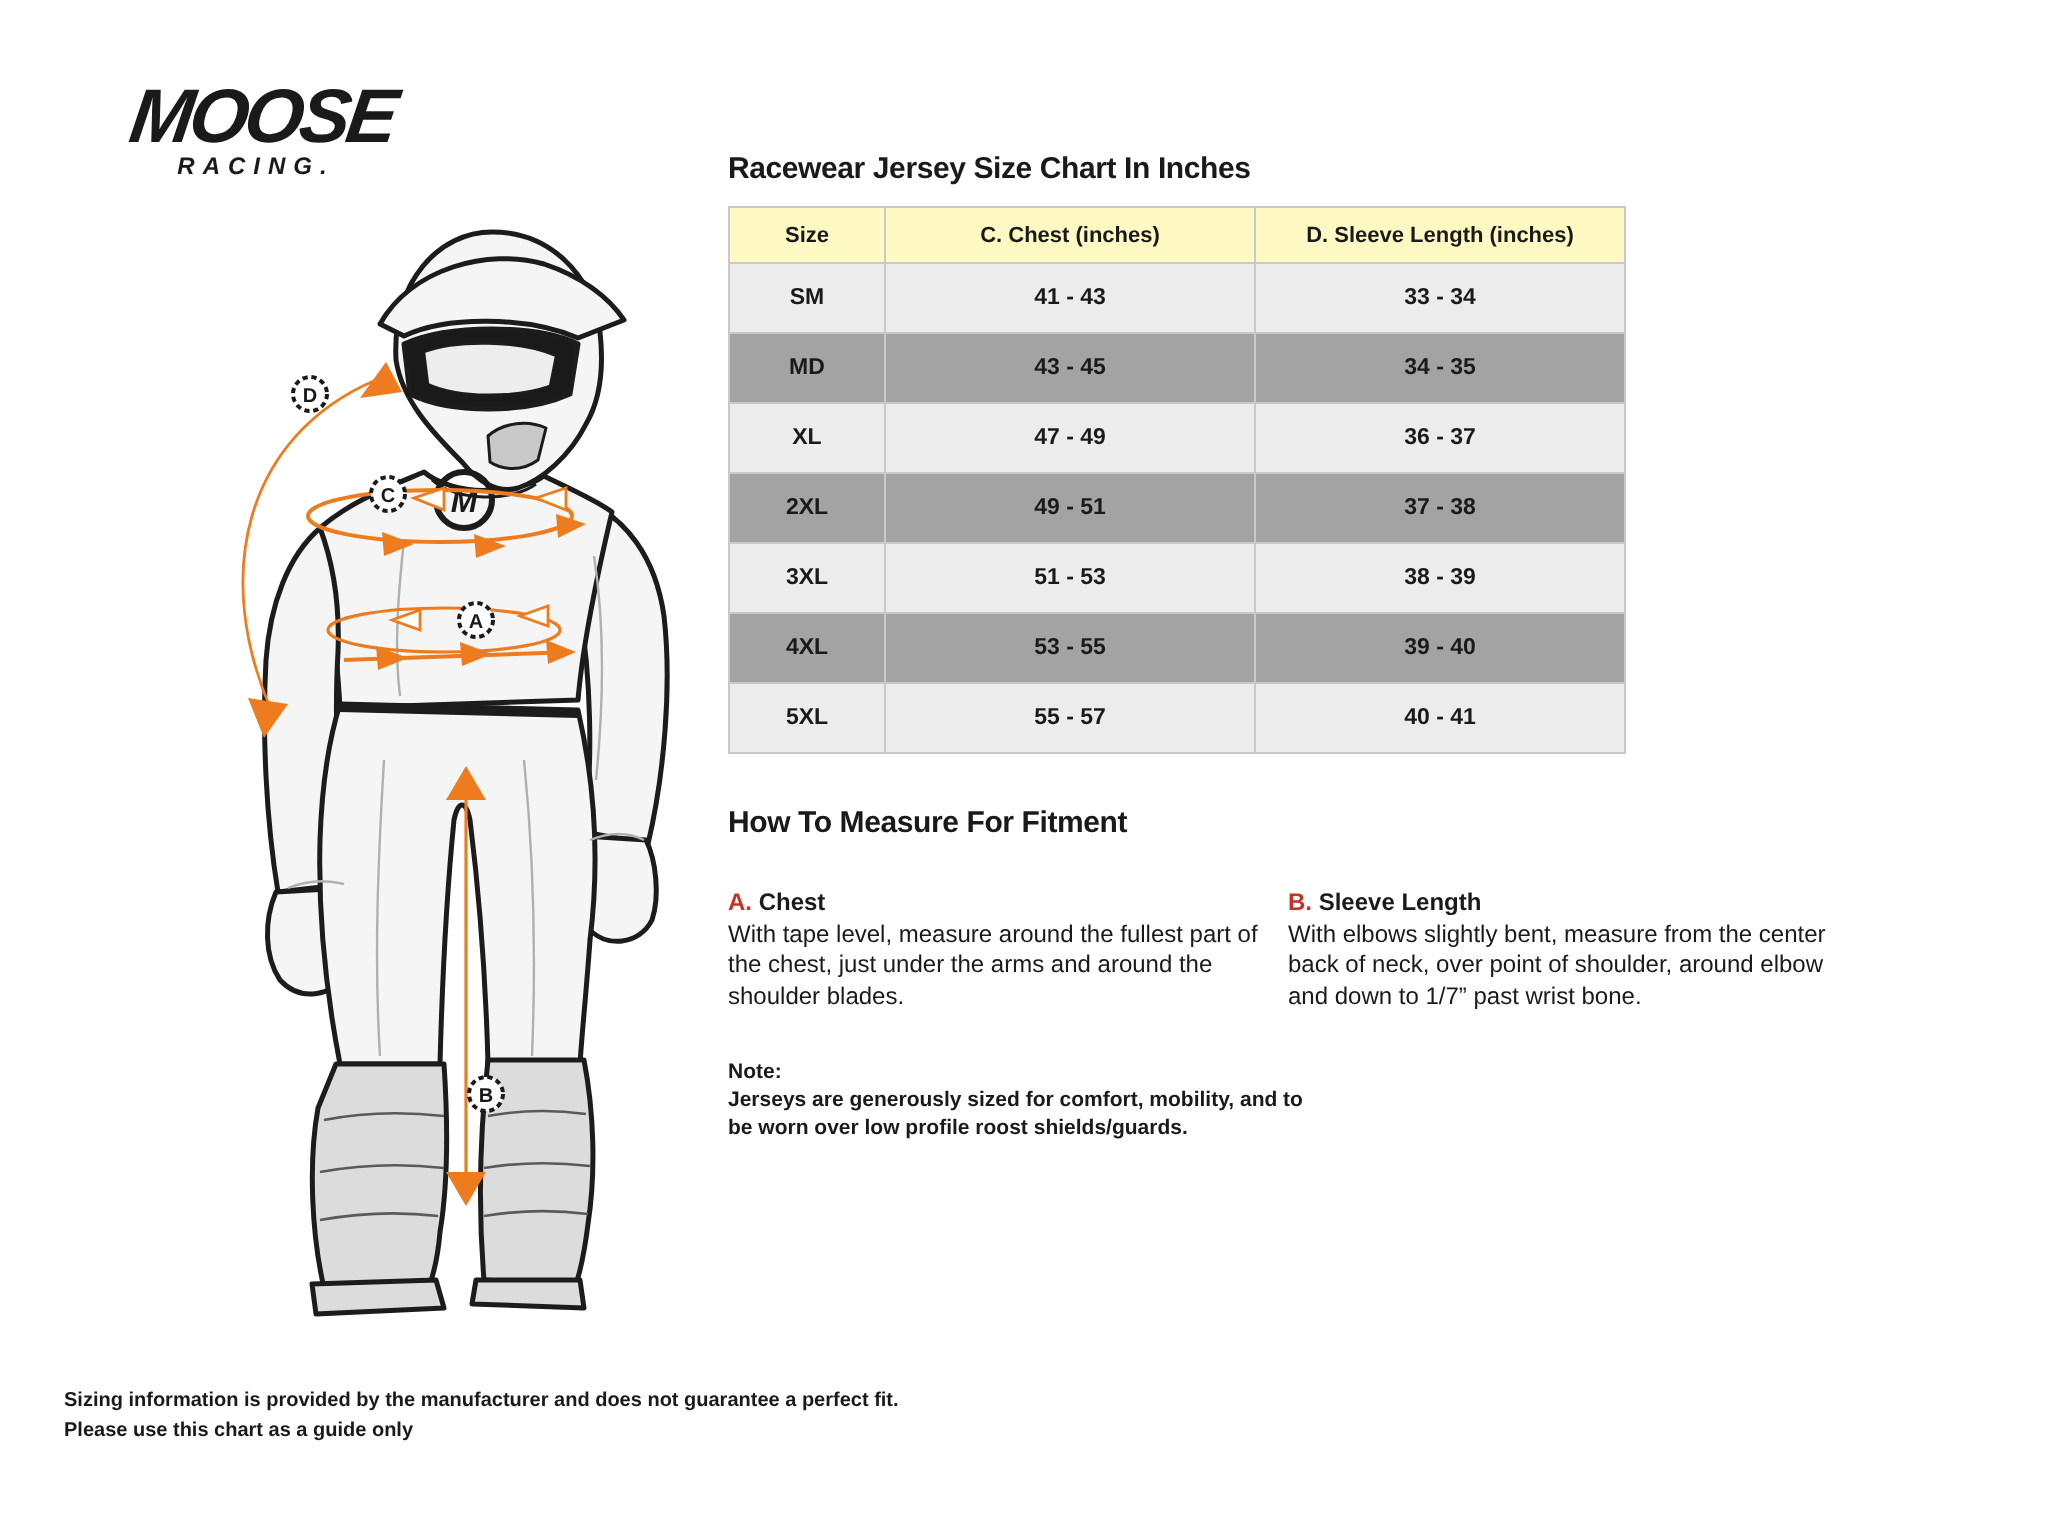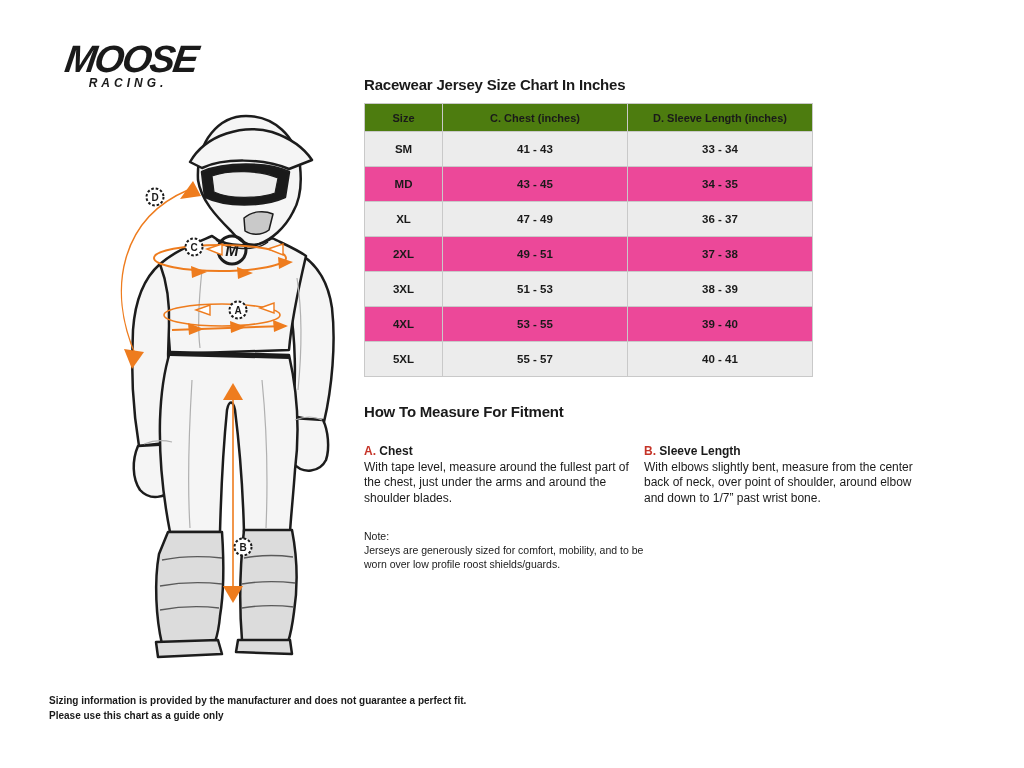--- a/index.html
+++ b/index.html
@@ -16,35 +16,35 @@
   .figure-wrap svg { width:100%; height:100%; }
 
   
   .right-col { position:absolute; left:364px; top:76px; width:606px; }
   .chart-title { font-size:15px; font-weight:bold; letter-spacing:-0.2px; margin-bottom:10px; }
 
   table.size-chart { border-collapse:collapse; width:448px; table-layout:fixed; }
   table.size-chart th, table.size-chart td {
     border:1px solid #c9c9c9; text-align:center; vertical-align:middle;
   }
-  table.size-chart th { height:28px; font-size:11px; font-weight:bold; background:#4d7c0f; }
-  table.size-chart td { height:35px; font-size:11.5px; font-weight:bold; background:#ec4899; }
+  table.size-chart th { height:28px; font-size:11px; font-weight:bold; background:#fef9c3; }
+  table.size-chart td { height:35px; font-size:11.5px; font-weight:bold; background:#a3a3a3; }
   table.size-chart tbody tr:nth-child(odd) td { background:#ececec; }
   table.size-chart col.c-size { width:78px; }
   table.size-chart col.c-chest { width:185px; }
   table.size-chart col.c-sleeve { width:185px; }
 
   .measure-title { font-size:15px; font-weight:bold; letter-spacing:-0.2px; margin-top:26px; margin-bottom:24px; }
   .measure-row { display:flex; }
   .measure-item { width:280px; font-size:12px; font-weight:bold; line-height:1.3; }
   .measure-item .m-letter { color:#c53327; }
   .measure-item .m-text { font-weight:normal; }
-  .note-block { margin-top:24px; width:290px; font-size:10.5px; font-weight:normal; line-height:1.3; }
-
-  .footer { position:absolute; left:49px; top:694px; font-size:10px; font-weight:bold; line-height:1.45; }
+  .note-block { margin-top:24px; width:290px; font-size:10.5px; font-weight:bold; line-height:1.3; }
+
+  .footer { position:absolute; left:32px; top:694px; font-size:10px; font-weight:bold; line-height:1.45; }
 </style>
 </head>
 <body>
 
 <div class="page">
 
   <div class="logo">
     <div class="logo-line1">MOOSE</div>
     <div class="logo-line2">RACING.</div>
   </div>

